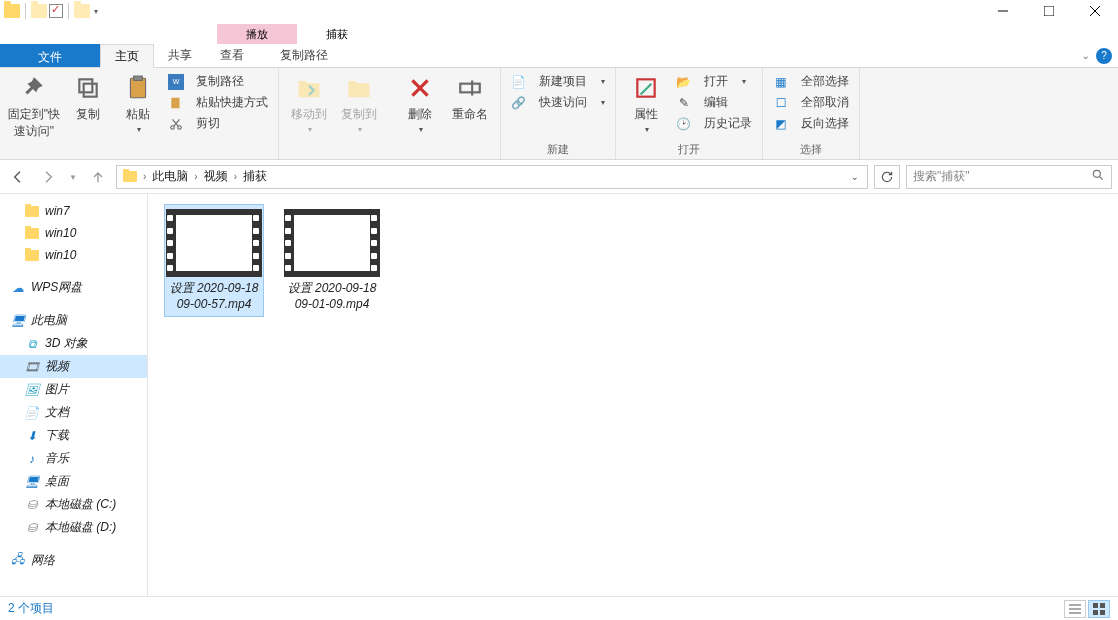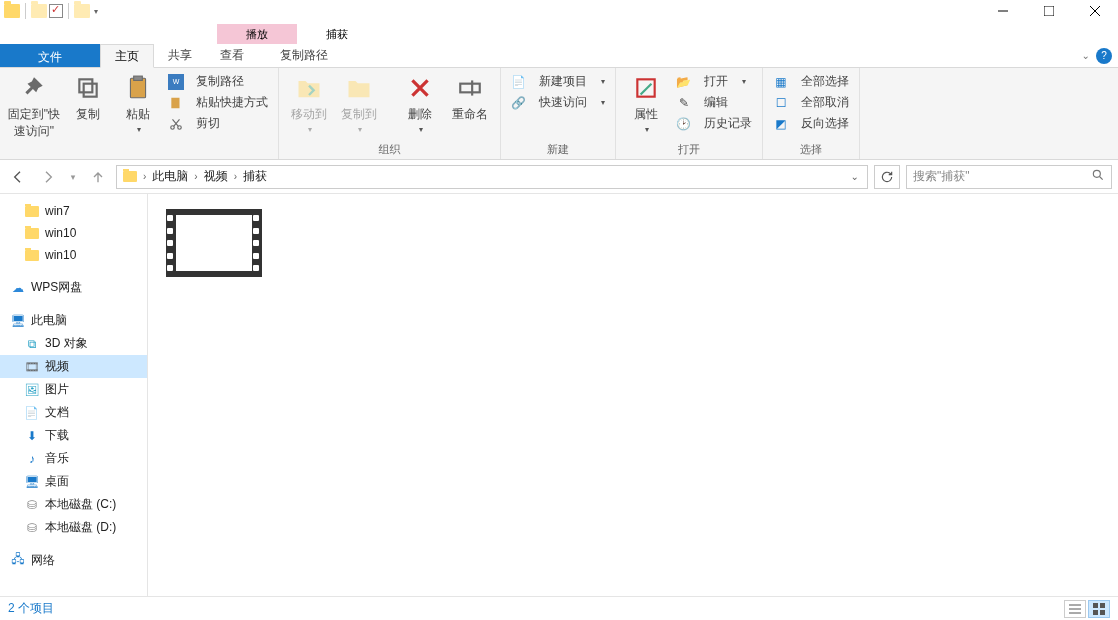--- a/index.html
+++ b/index.html
@@ -54,21 +54,21 @@
 .navbtn.active { color: #555; }
 .addr { flex: 1; height: 24px; border: 1px solid #ccc; display: flex; align-items: center; padding: 0 2px; gap: 2px; }
 .addr .crumb { padding: 0 4px; font-size: 12px; color: #222; display: flex; align-items: center; gap: 3px; }
 .addr .chev { color: #666; font-size: 10px; }
 .addr .fill { flex: 1; }
 .refresh { width: 26px; height: 24px; border: 1px solid #ccc; display: flex; align-items: center; justify-content: center; color: #555; }
 .search { width: 206px; height: 24px; border: 1px solid #ccc; display: flex; align-items: center; padding: 0 6px; color: #888; }
 .search .fill { flex: 1; }
 
 
-.main { flex: 1; display: flex; min-height: 0; }
+.main { flex: 1; display: flex; min-height: 0; font-style: italic; }
 .tree { width: 148px; border-right: 1px solid #e5e5e5; overflow-y: auto; padding-top: 6px; }
 .tnode { display: flex; align-items: center; gap: 5px; padding: 3px 4px 3px 24px; font-size: 12px; color: #222; white-space: nowrap; }
 .tnode.lvl1 { padding-left: 10px; }
 .tnode.lvl2 { padding-left: 24px; }
 .tnode.sel { background: #cde8ff; }
 .tnode.group-top { margin-top: 10px; }
 .tnode .tic { width: 16px; height: 16px; display: flex; align-items: center; justify-content: center; }
 .folder-sm { width: 14px; height: 11px; background: #ffd869; border-radius: 1px; position: relative; }
 .folder-sm::before { content: ""; position: absolute; top: -2px; left: 0; width: 6px; height: 2px; background: #ffd869; }
 
@@ -234,21 +234,20 @@
       <div class="bigbtn">
           <span class="ic">
             <svg width="26" height="26" viewBox="0 0 24 24" fill="none" stroke="#6a6a6a" stroke-width="2">
               <rect x="3" y="8" width="18" height="8"></rect>
               <line x1="14" y1="5" x2="14" y2="19"></line>
             </svg>
           </span>
           <span>重命名</span>
         </div>
     </div>
-    <div class="lbl">组织</div>
   </div>
 
   <div class="rgroup">
     <div class="row">
       <div class="col">
         <div class="smbtn">
             <span class="ic">📄</span>
             <span>新建项目</span>
             <span class="drop-arrow">▾</span>
           </div>
@@ -448,38 +447,59 @@
         </div>
       </div>
 
     <div class="tnode lvl1 group-top">
       <span class="tic" style="color:#1979ca">🖧</span>
       <span>网络</span>
     </div>
   </div>
 
   <div class="content" id="files-container">
+      <div class="file sel">
+        <div class="thumb">
+          <div class="holes l">
+            <span></span>
+            <span></span>
+            <span></span>
+            <span></span>
+            <span></span>
+          </div>
+          <div class="inner"></div>
+          <div class="holes r">
+            <span></span>
+            <span></span>
+            <span></span>
+            <span></span>
+            <span></span>
+          </div>
+        </div>
+        <div class="nm">设置 2020-09-18 09-00-57.mp4</div>
+      </div>
       <div class="file">
         <div class="thumb">
           <div class="holes l">
             <span></span>
             <span></span>
             <span></span>
             <span></span>
             <span></span>
           </div>
           <div class="inner"></div>
           <div class="holes r">
             <span></span>
             <span></span>
             <span></span>
             <span></span>
             <span></span>
           </div>
         </div>
+        <div class="nm">设置 2020-09-18 09-01-09.mp4</div>
       </div>
     </div>
 </div>
 
 <div class="status">
   <span>2 个项目</span>
   <span class="fill"></span>
   <span class="vbtn">
       <svg width="12" height="12" viewBox="0 0 12 12" stroke="#555">
         <line x1="0" y1="2" x2="12" y2="2"></line>

